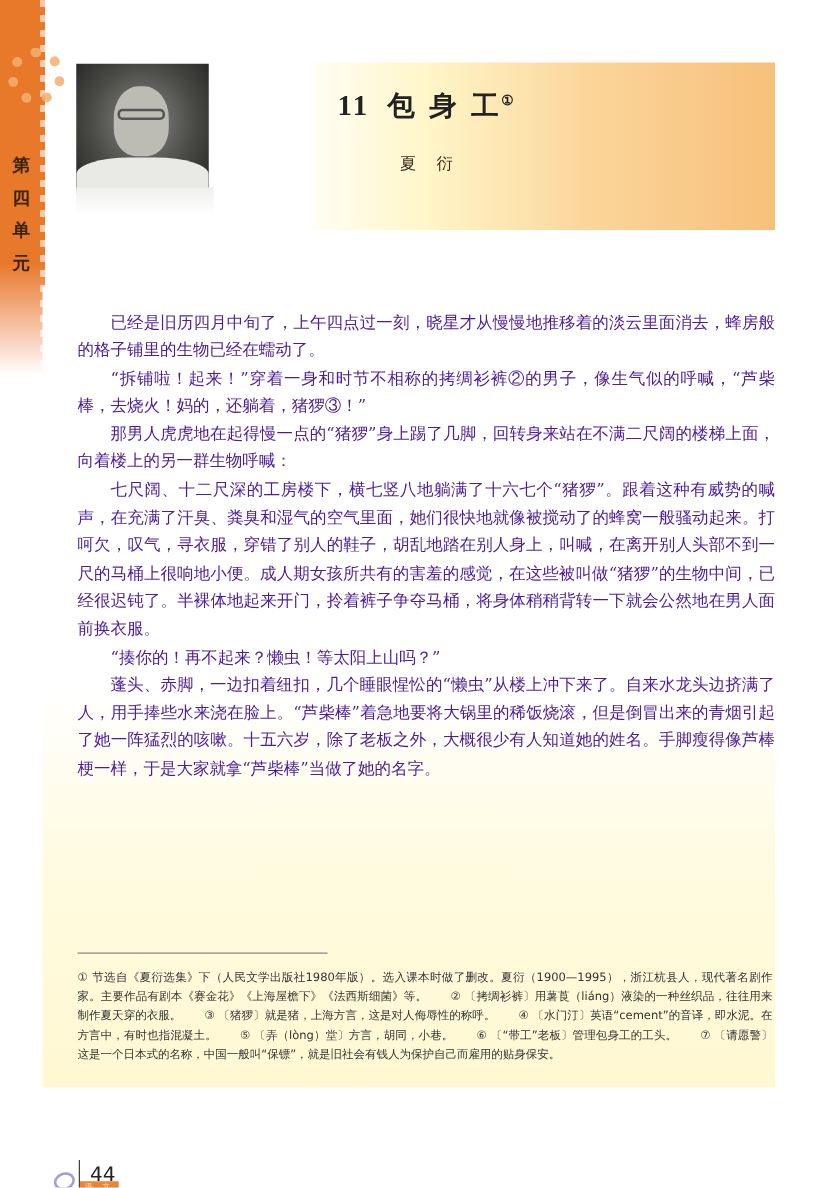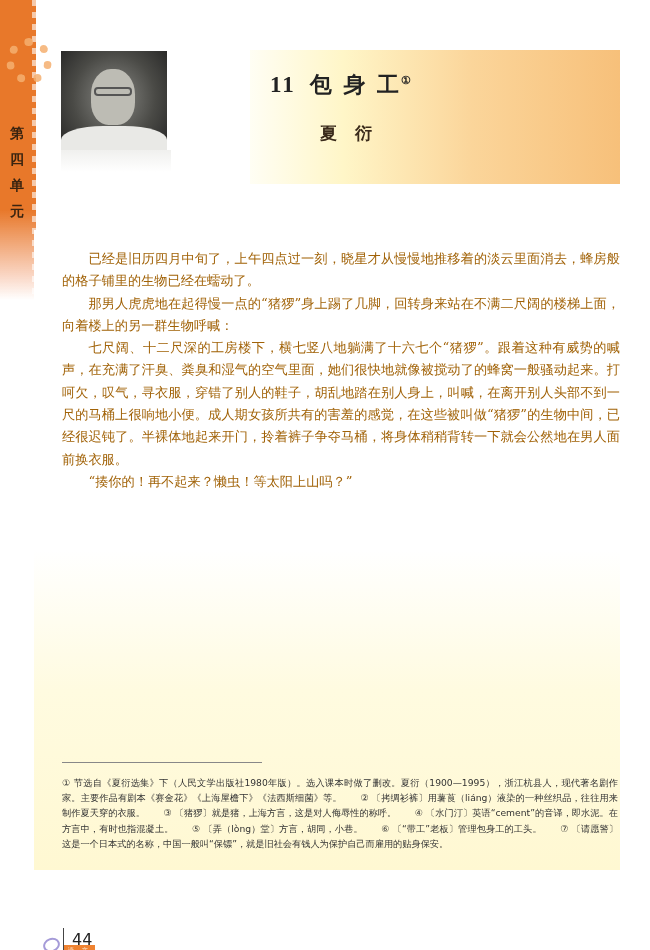--- a/index.html
+++ b/index.html
@@ -54,31 +54,31 @@
     background: linear-gradient(to right, #fffef4 0%, #fff6c8 25%, #fbd59a 60%, #f7c07a 100%);
   }
   .lesson-title {
     position: absolute; left: 270px; top: 70px;
     font-family: "DejaVu Serif", serif; font-size: 22px; color: #222; letter-spacing: 2px;
   }
   .lesson-title .num { margin-right: 14px; font-family: "Liberation Serif", serif; font-size: 23px; }
   .lesson-title sup { font-size: 11px; vertical-align: super; letter-spacing: 0; }
   .author {
     position: absolute; left: 320px; top: 122px;
-    font-family: "DejaVu Sans", sans-serif; font-weight: bold; font-size: 17px; letter-spacing: 6px; color: #3a2a1a;
+    font-family: "DejaVu Sans", sans-serif; font-weight: normal; font-size: 13px; letter-spacing: 6px; color: #3a2a1a;
   }
 
   .paper-bg {
     position: absolute; left: 34px; top: 230px; width: 586px; height: 640px;
     background: linear-gradient(to bottom, #ffffff 0%, #ffffff 50%, #fffbe0 72%, #fff8d2 100%);
   }
 
   .body-text {
     position: absolute; left: 62px; top: 248px; width: 558px;
-    font-family: "DejaVu Serif", serif; font-size: 13.2px; line-height: 22.3px; color: #a16207;
+    font-family: "DejaVu Serif", serif; font-size: 13.2px; line-height: 22.3px; color: #4c1d95;
     text-align: justify;
   }
   .body-text p { text-indent: 2em; }
 
   .footnote-rule {
     position: absolute; left: 62px; top: 762px; width: 200px; height: 0; border-top: 1px solid #888;
   }
   .footnotes {
     position: absolute; left: 62px; top: 775px; width: 556px;
     font-family: "DejaVu Sans", sans-serif; font-size: 9.2px; line-height: 15.2px; color: #333;
@@ -122,23 +122,25 @@
 <div class="title-banner"></div>
 <h1 class="lesson-title">
   <span class="num">11</span><span>包 身 工</span><sup>①</sup>
 </h1>
 <div class="author">夏 衍</div>
 
 <div class="paper-bg"></div>
 
 <div class="body-text">
   <p>已经是旧历四月中旬了，上午四点过一刻，晓星才从慢慢地推移着的淡云里面消去，蜂房般的格子铺里的生物已经在蠕动了。</p>
+  <p>“拆铺啦！起来！”穿着一身和时节不相称的拷绸衫裤②的男子，像生气似的呼喊，“芦柴棒，去烧火！妈的，还躺着，猪猡③！”</p>
   <p>那男人虎虎地在起得慢一点的“猪猡”身上踢了几脚，回转身来站在不满二尺阔的楼梯上面，向着楼上的另一群生物呼喊：</p>
   <p>七尺阔、十二尺深的工房楼下，横七竖八地躺满了十六七个“猪猡”。跟着这种有威势的喊声，在充满了汗臭、粪臭和湿气的空气里面，她们很快地就像被搅动了的蜂窝一般骚动起来。打呵欠，叹气，寻衣服，穿错了别人的鞋子，胡乱地踏在别人身上，叫喊，在离开别人头部不到一尺的马桶上很响地小便。成人期女孩所共有的害羞的感觉，在这些被叫做“猪猡”的生物中间，已经很迟钝了。半裸体地起来开门，拎着裤子争夺马桶，将身体稍稍背转一下就会公然地在男人面前换衣服。</p>
   <p>“揍你的！再不起来？懒虫！等太阳上山吗？”</p>
+  <p>蓬头、赤脚，一边扣着纽扣，几个睡眼惺忪的“懒虫”从楼上冲下来了。自来水龙头边挤满了人，用手捧些水来浇在脸上。“芦柴棒”着急地要将大锅里的稀饭烧滚，但是倒冒出来的青烟引起了她一阵猛烈的咳嗽。十五六岁，除了老板之外，大概很少有人知道她的姓名。手脚瘦得像芦棒梗一样，于是大家就拿“芦柴棒”当做了她的名字。</p>
 </div>
 
 <div class="footnote-rule"></div>
 <div class="footnotes">① 节选自《夏衍选集》下（人民文学出版社1980年版）。选入课本时做了删改。夏衍（1900—1995），浙江杭县人，现代著名剧作家。主要作品有剧本《赛金花》《上海屋檐下》《法西斯细菌》等。　　② 〔拷绸衫裤〕用薯莨（liáng）液染的一种丝织品，往往用来制作夏天穿的衣服。　　③ 〔猪猡〕就是猪，上海方言，这是对人侮辱性的称呼。　　④ 〔水门汀〕英语“cement”的音译，即水泥。在方言中，有时也指混凝土。　　⑤ 〔弄（lòng）堂〕方言，胡同，小巷。　　⑥ 〔“带工”老板〕管理包身工的工头。　　⑦ 〔请愿警〕这是一个日本式的名称，中国一般叫“保镖”，就是旧社会有钱人为保护自己而雇用的贴身保安。</div>
 
 <div class="page-footer">
   <div class="footer-logo"></div>
   <div class="footer-rule"></div>
   <div class="page-number">44</div>
   <div class="footer-tag">语 文</div>

